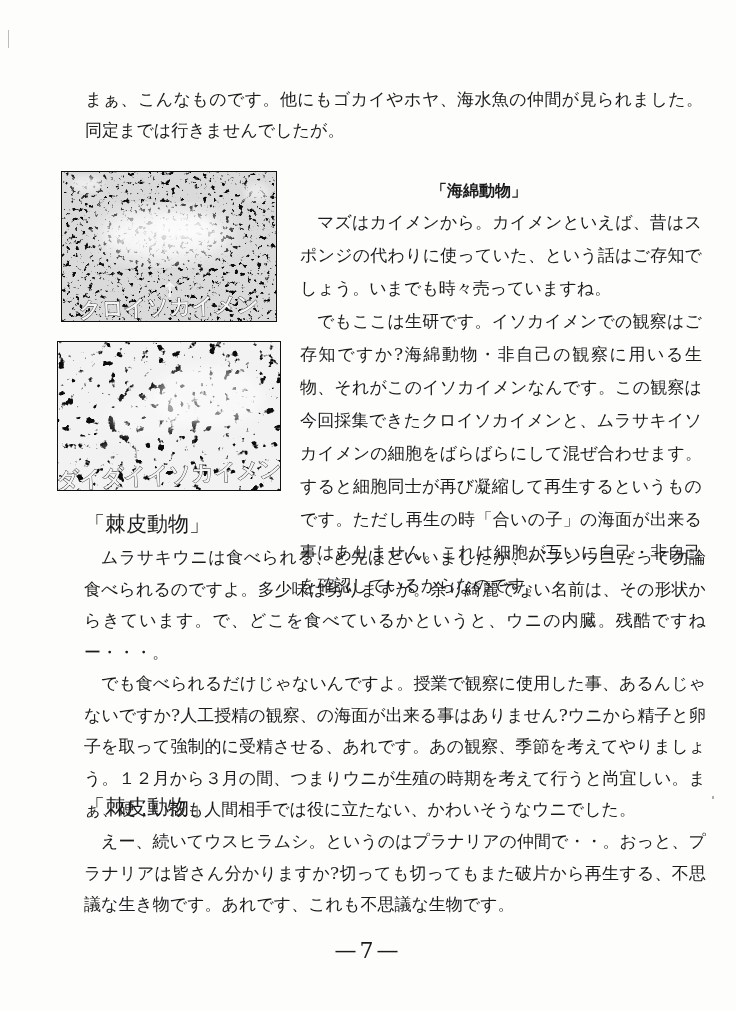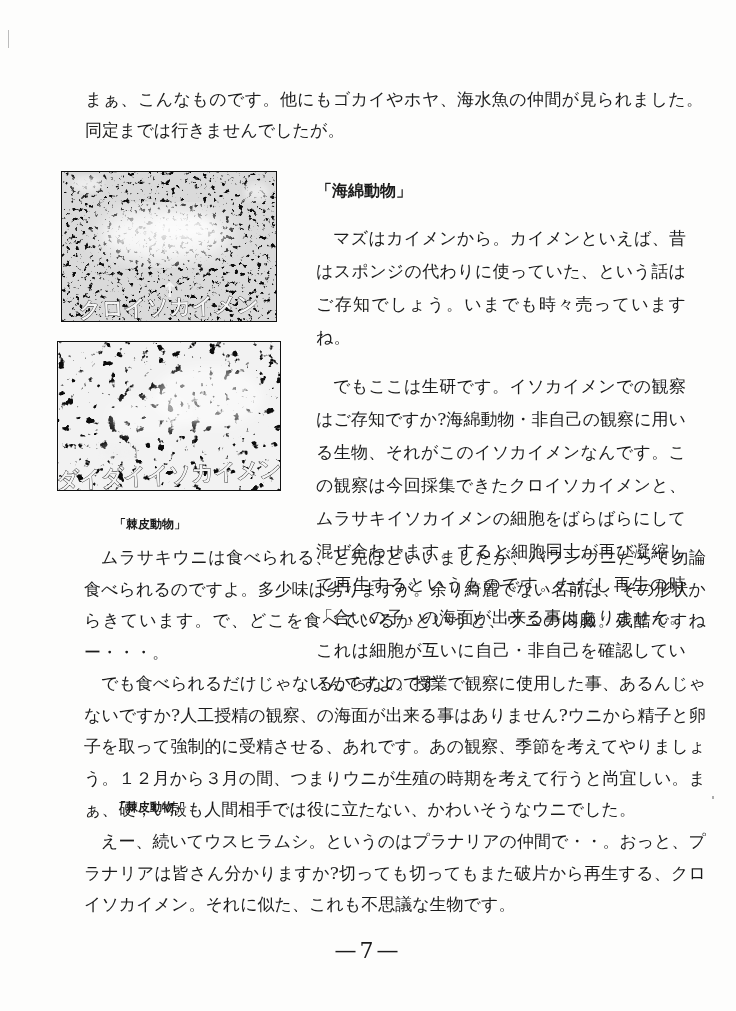--- a/index.html
+++ b/index.html
@@ -57,34 +57,34 @@
   .right-col {
     position: absolute;
     left: 300px;
     top: 176px;
     width: 402px;
     font-size: 17px;
     line-height: 33px;
     text-align: justify;
   }
   .right-col .sec-title {
-    text-align: left;
+    text-align: center;
     font-weight: bold;
     font-size: 16px;
     margin: 0 60px 0 0;
     line-height: 30px;
     font-family: Liberation Serif, serif;
   }
-  .right-col p { margin: 16px; text-indent: 1em; }
+  .right-col p { margin: 0; text-indent: 1em; }
 
   .sec-header {
     position: absolute;
-    left: 114px;
-    font-weight: bold;
-    font-size: 12px;
+    left: 84px;
+    font-weight: normal;
+    font-size: 21px;
     line-height: 24px;
   }
   .hdr-echinoderm { top: 512px; }
   .hdr-flatworm   { top: 795px; }
 
   .body-block {
     position: absolute;
     left: 84px;
     width: 622px;
     font-size: 17px;
@@ -183,16 +183,16 @@
 </div>
 
 <div class="sec-header hdr-echinoderm">「棘皮動物」</div>
 <div class="body-block blk-echinoderm">
   <p>ムラサキウニは食べられる、と先ほどいいましたが、バフンウニだって勿論食べられるのですよ。多少味は劣りますが。余り綺麗でない名前は、その形状からきています。で、どこを食べているかというと、ウニの内臓。残酷ですねー・・・。</p>
   <p>でも食べられるだけじゃないんですよ。授業で観察に使用した事、あるんじゃないですか?人工授精の観察、の海面が出来る事はありません?ウニから精子と卵子を取って強制的に受精させる、あれです。あの観察、季節を考えてやりましょう。１２月から３月の間、つまりウニが生殖の時期を考えて行うと尚宜しい。まぁ、硬，い殻も人間相手では役に立たない、かわいそうなウニでした。</p>
 </div>
 
 <div class="sec-header hdr-flatworm">「棘皮動物」</div>
 <div class="body-block blk-flatworm">
-  <p>えー、続いてウスヒラムシ。というのはプラナリアの仲間で・・。おっと、プラナリアは皆さん分かりますか?切っても切ってもまた破片から再生する、クロイソカイメン。それに似た、これも不思議な生物です。</p>
+  <p>えー、続いてウスヒラムシ。というのはプラナリアの仲間で・・。おっと、プラナリアは皆さん分かりますか?切っても切ってもまた破片から再生する、不思議な生き物です。あれです、これも不思議な生物です。</p>
 </div>
 
 <div class="page-number">—7—</div>
 
 </body></html>

